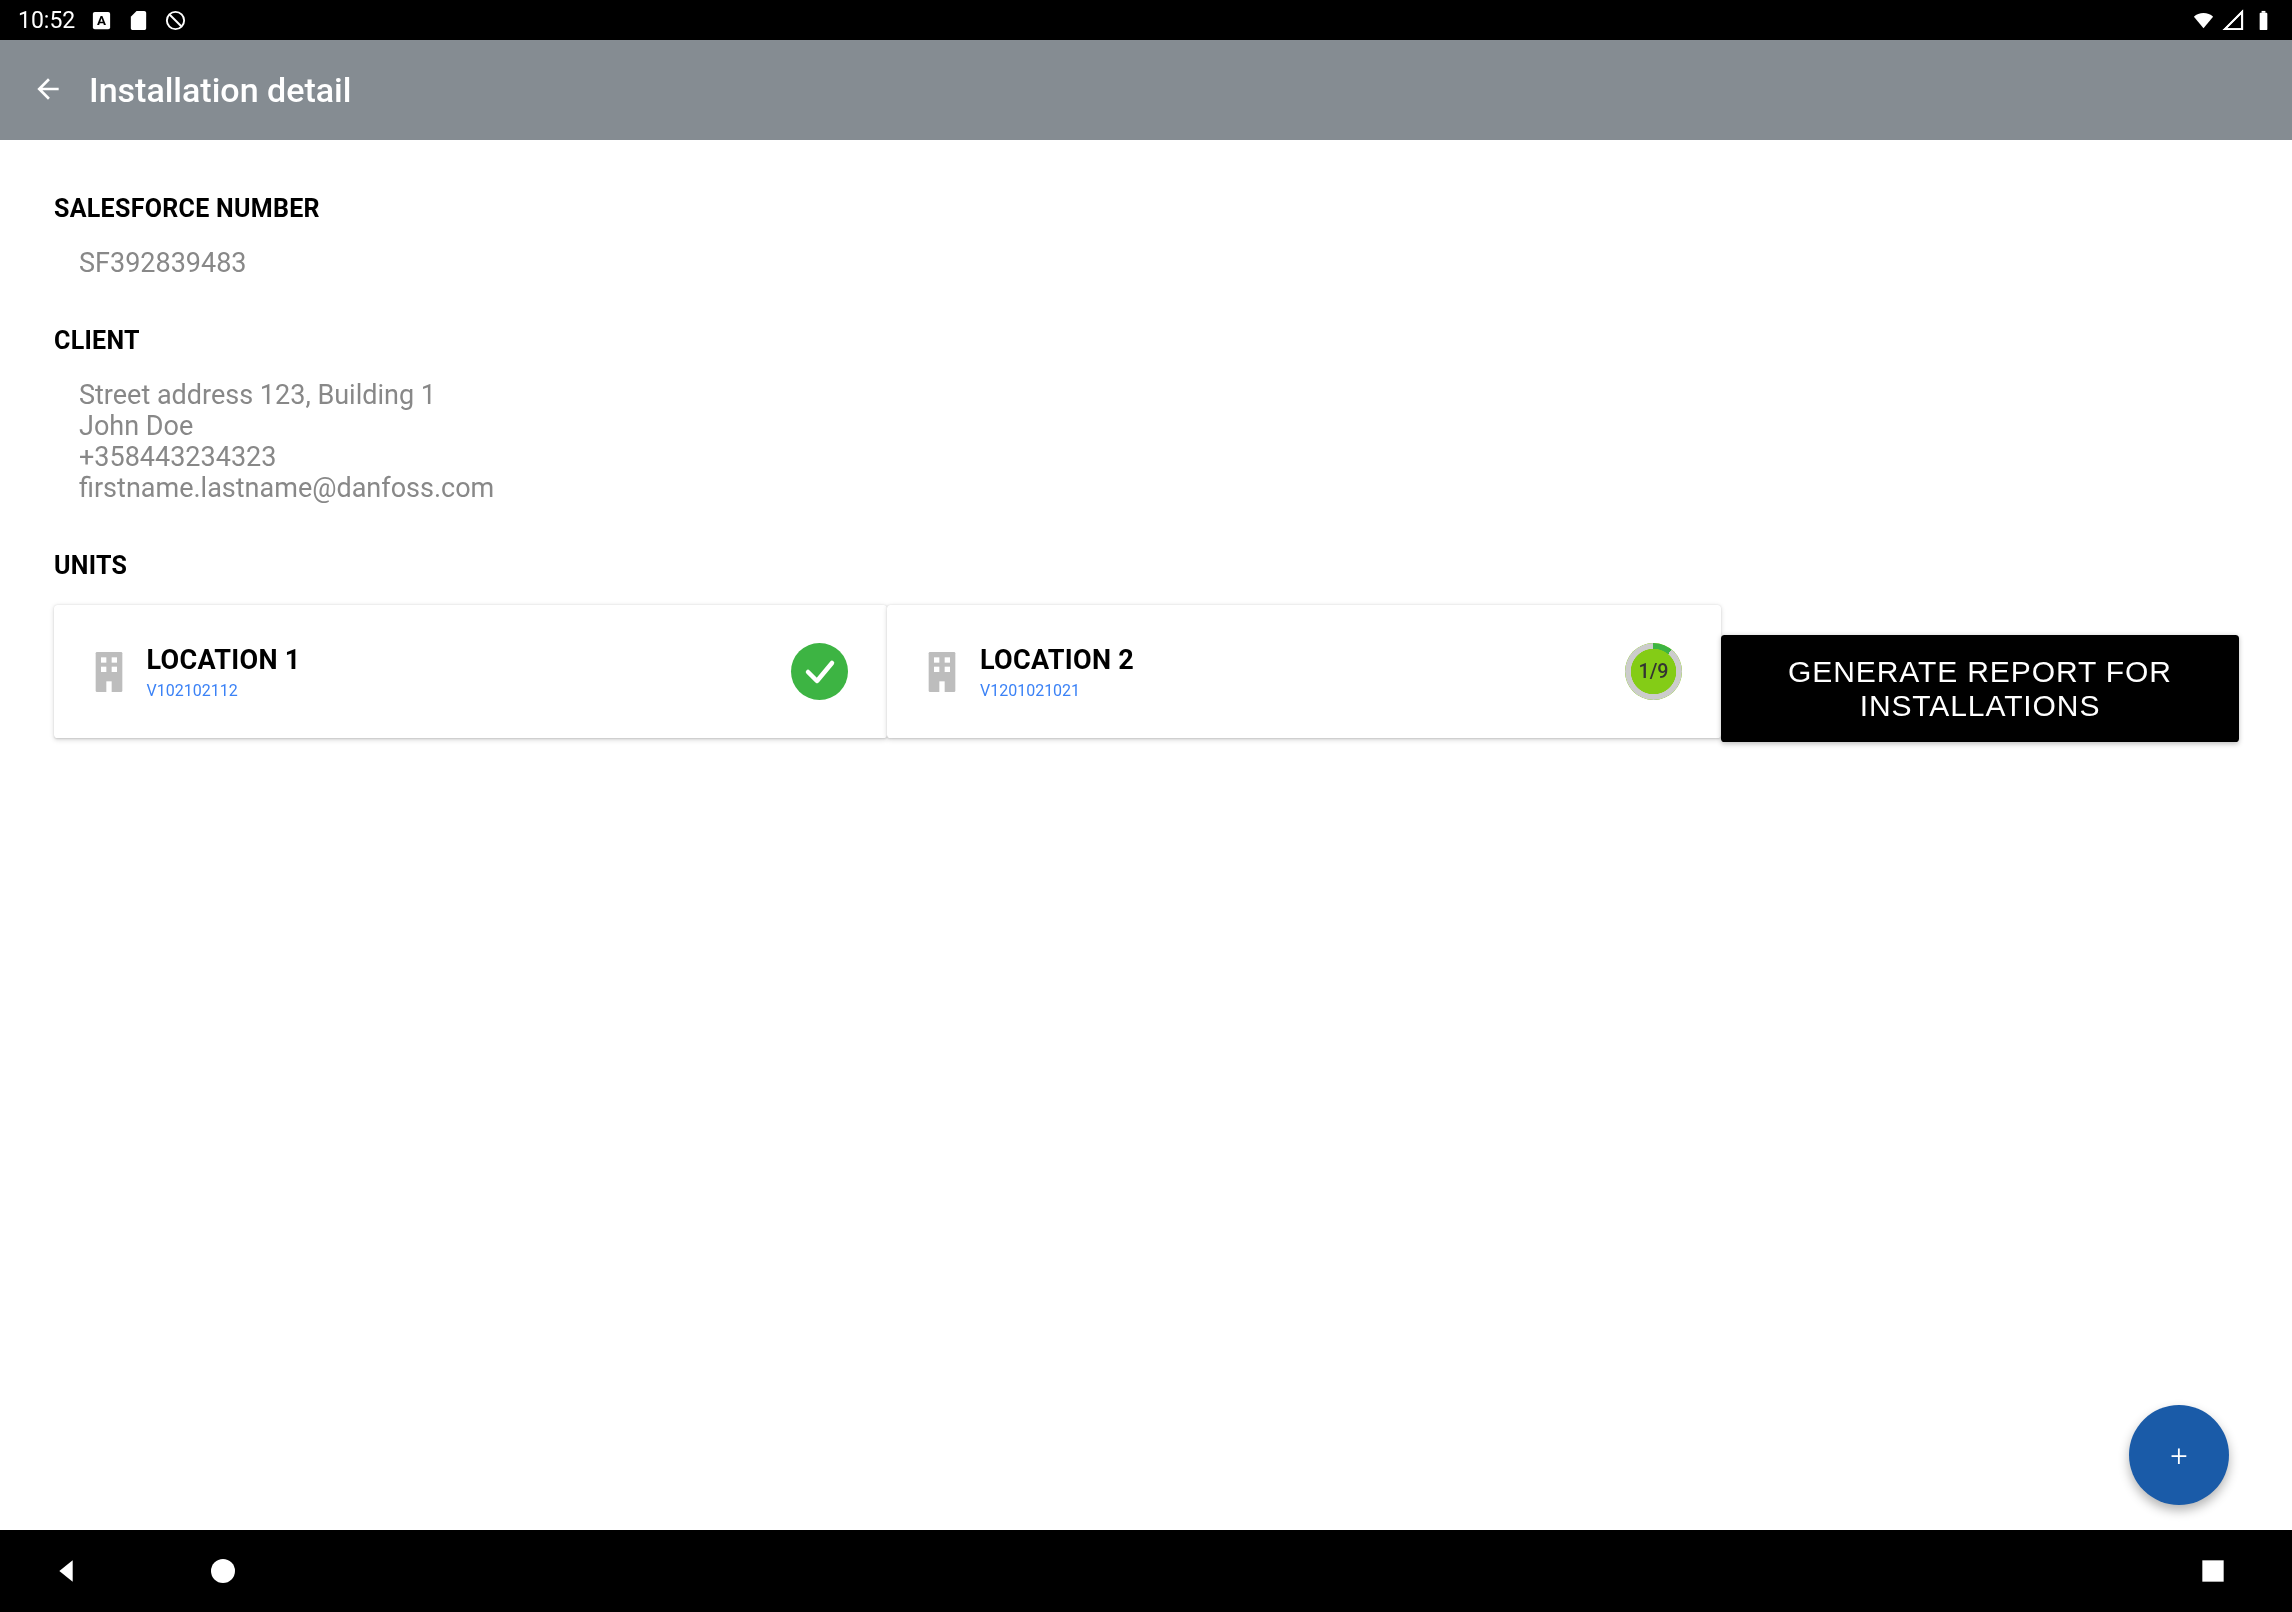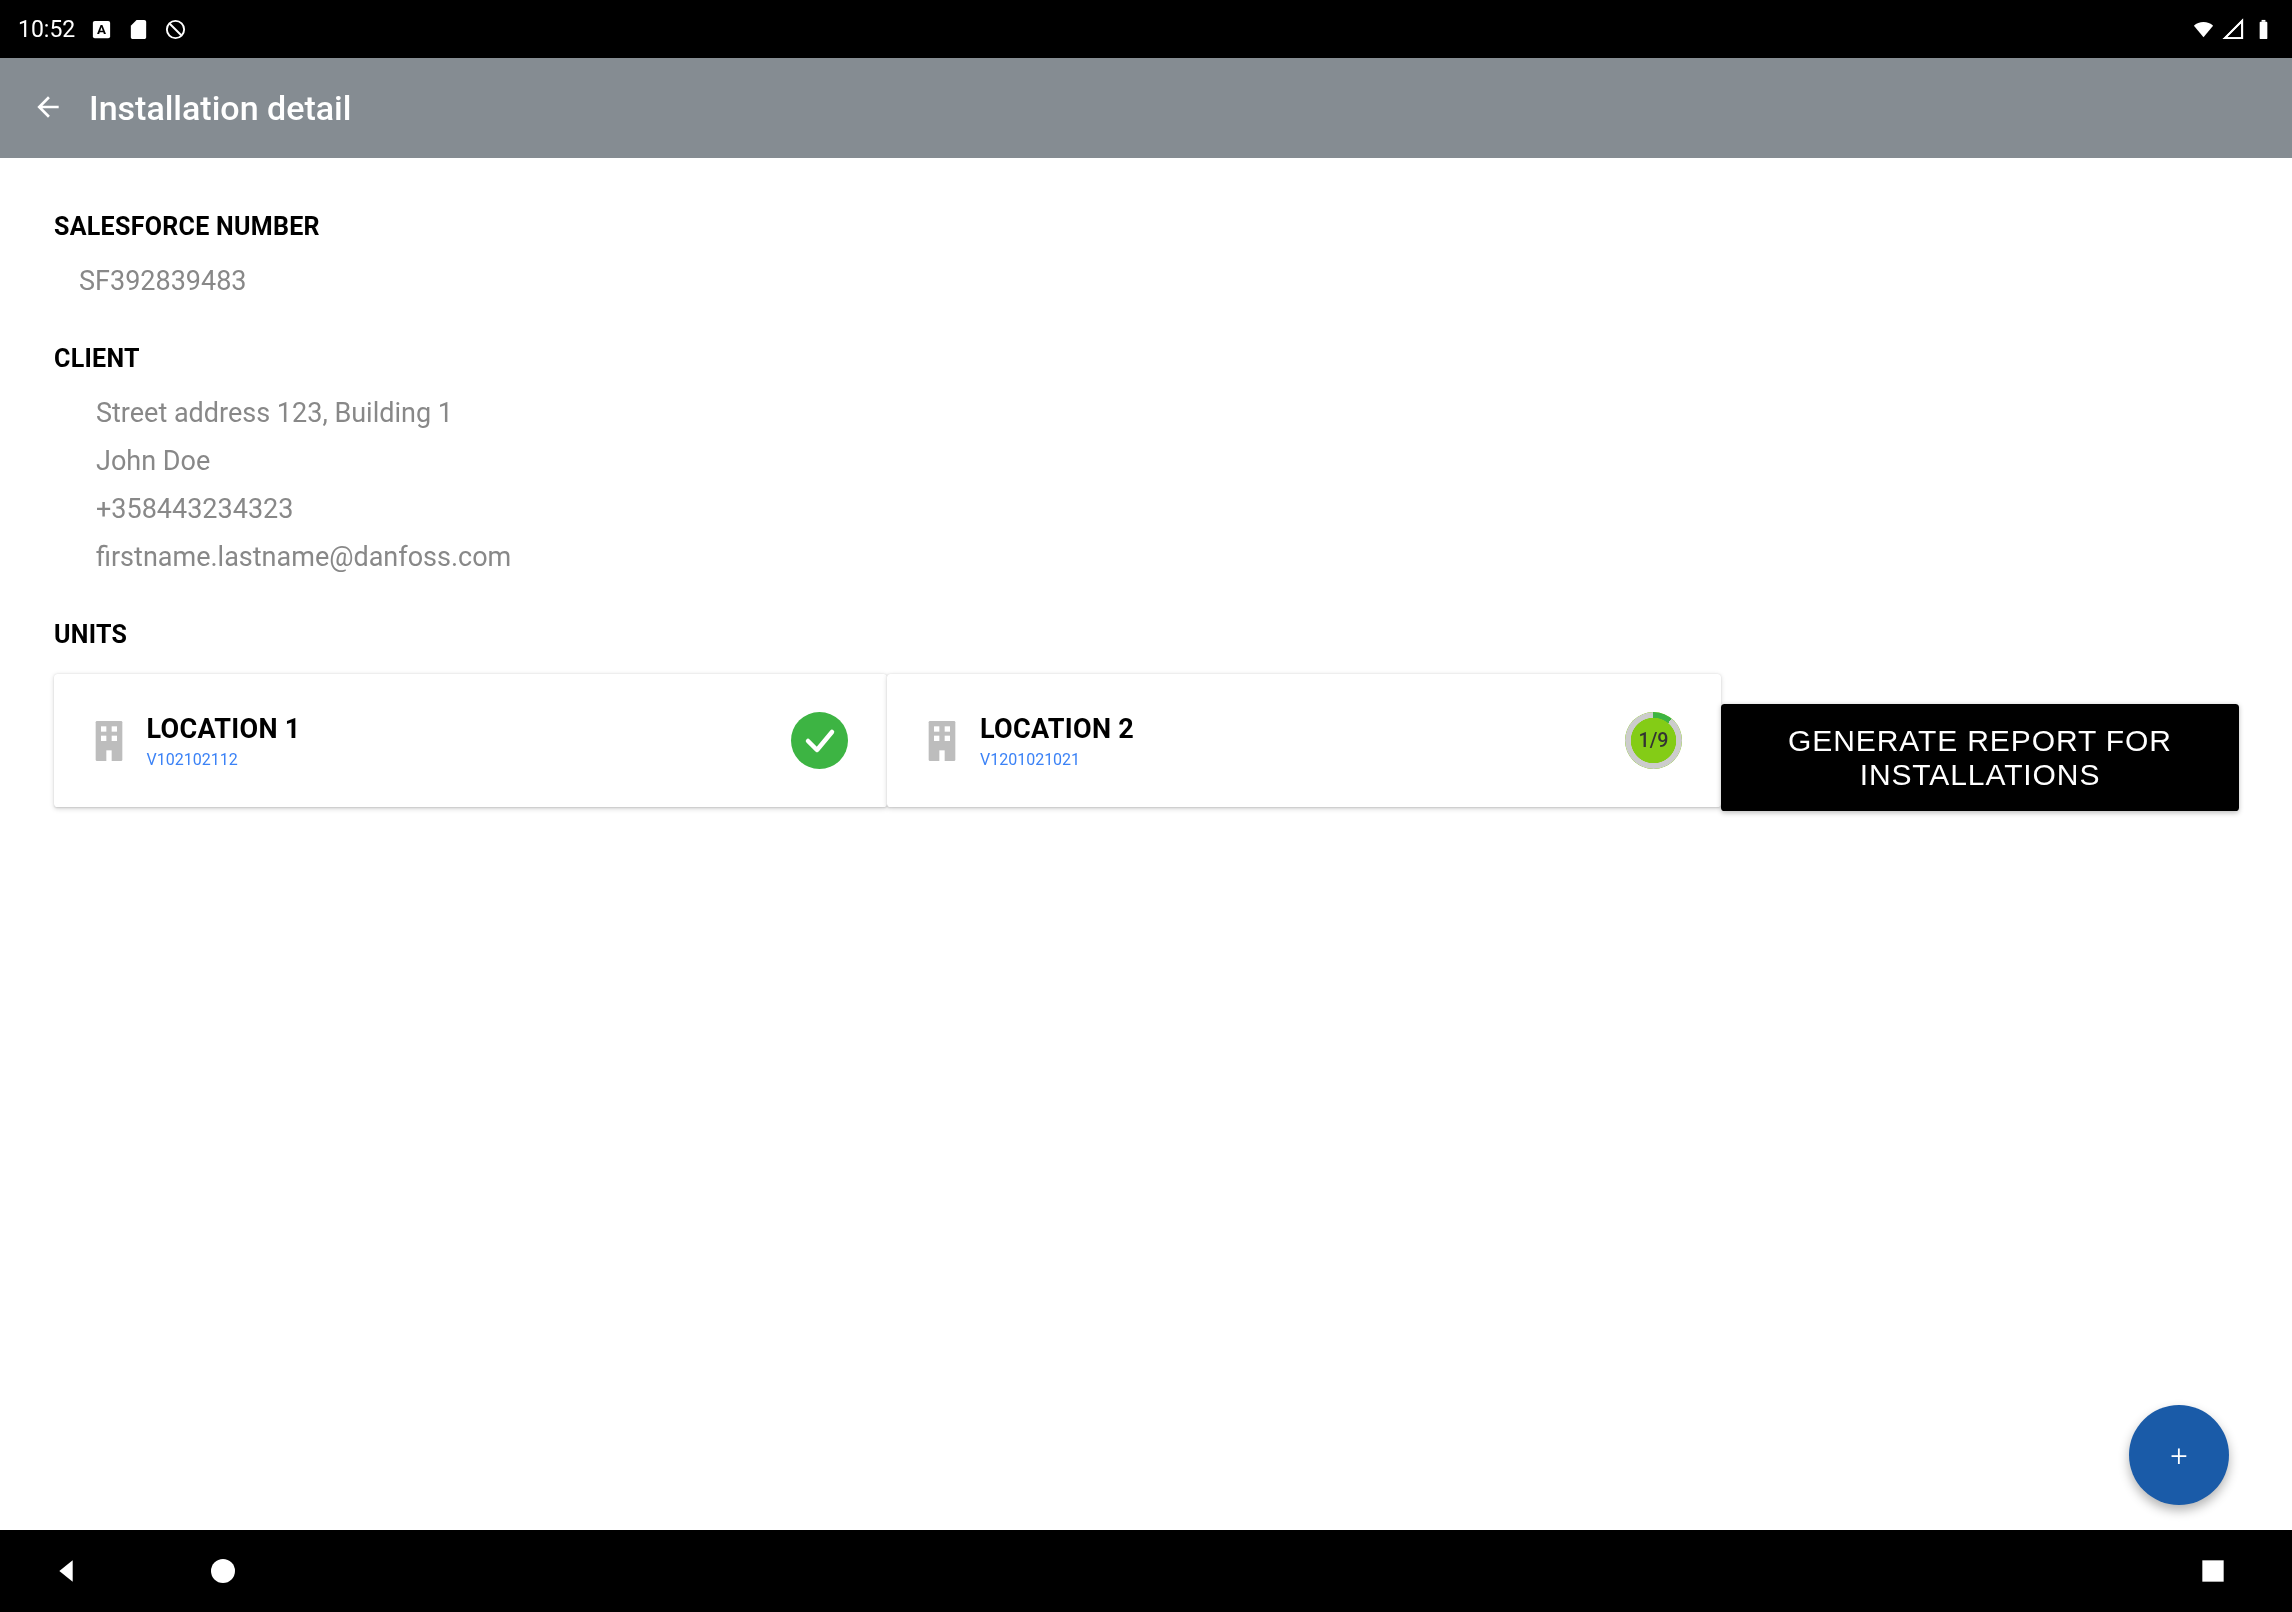--- a/index.html
+++ b/index.html
@@ -1,19 +1,19 @@
 <!DOCTYPE html>
 <html style="font-size:14.3px"><head>
 <meta charset="utf-8">
 <style>
 * { margin: 0; padding: 0; box-sizing: border-box; }
 html, body { width: 2293px; height: 1612px; font-family: Roboto, Arial, sans-serif; background: #ffffff; overflow: hidden; }
 
 .status-bar {
-  height: 58px;
+  height: 40px;
   background: #000000;
   color: #ffffff;
   display: flex;
   align-items: center;
   padding: 0 18px;
   font-size: 23px;
   font-weight: 400;
   justify-content: space-between;
 }
 .status-left { display: flex; align-items: center; gap: 14.3px; }
@@ -40,21 +40,21 @@
   color: #000000;
   letter-spacing: 0.3px;
   margin-bottom: 25px;
 }
 .section-value {
   font-size: 27px;
   color: #888888;
   padding-left: 25px;
   line-height: 1.15;
 }
-.section-value div { margin: 17px; }
+.section-value div { margin: 0; }
 .section { margin-bottom: 47px; }
 
 .units-container {
   display: flex;
   flex-direction: row;
   align-items: center;
   margin-top: 10.7px;
 }
 .unit-card {
   width: 1166px;

